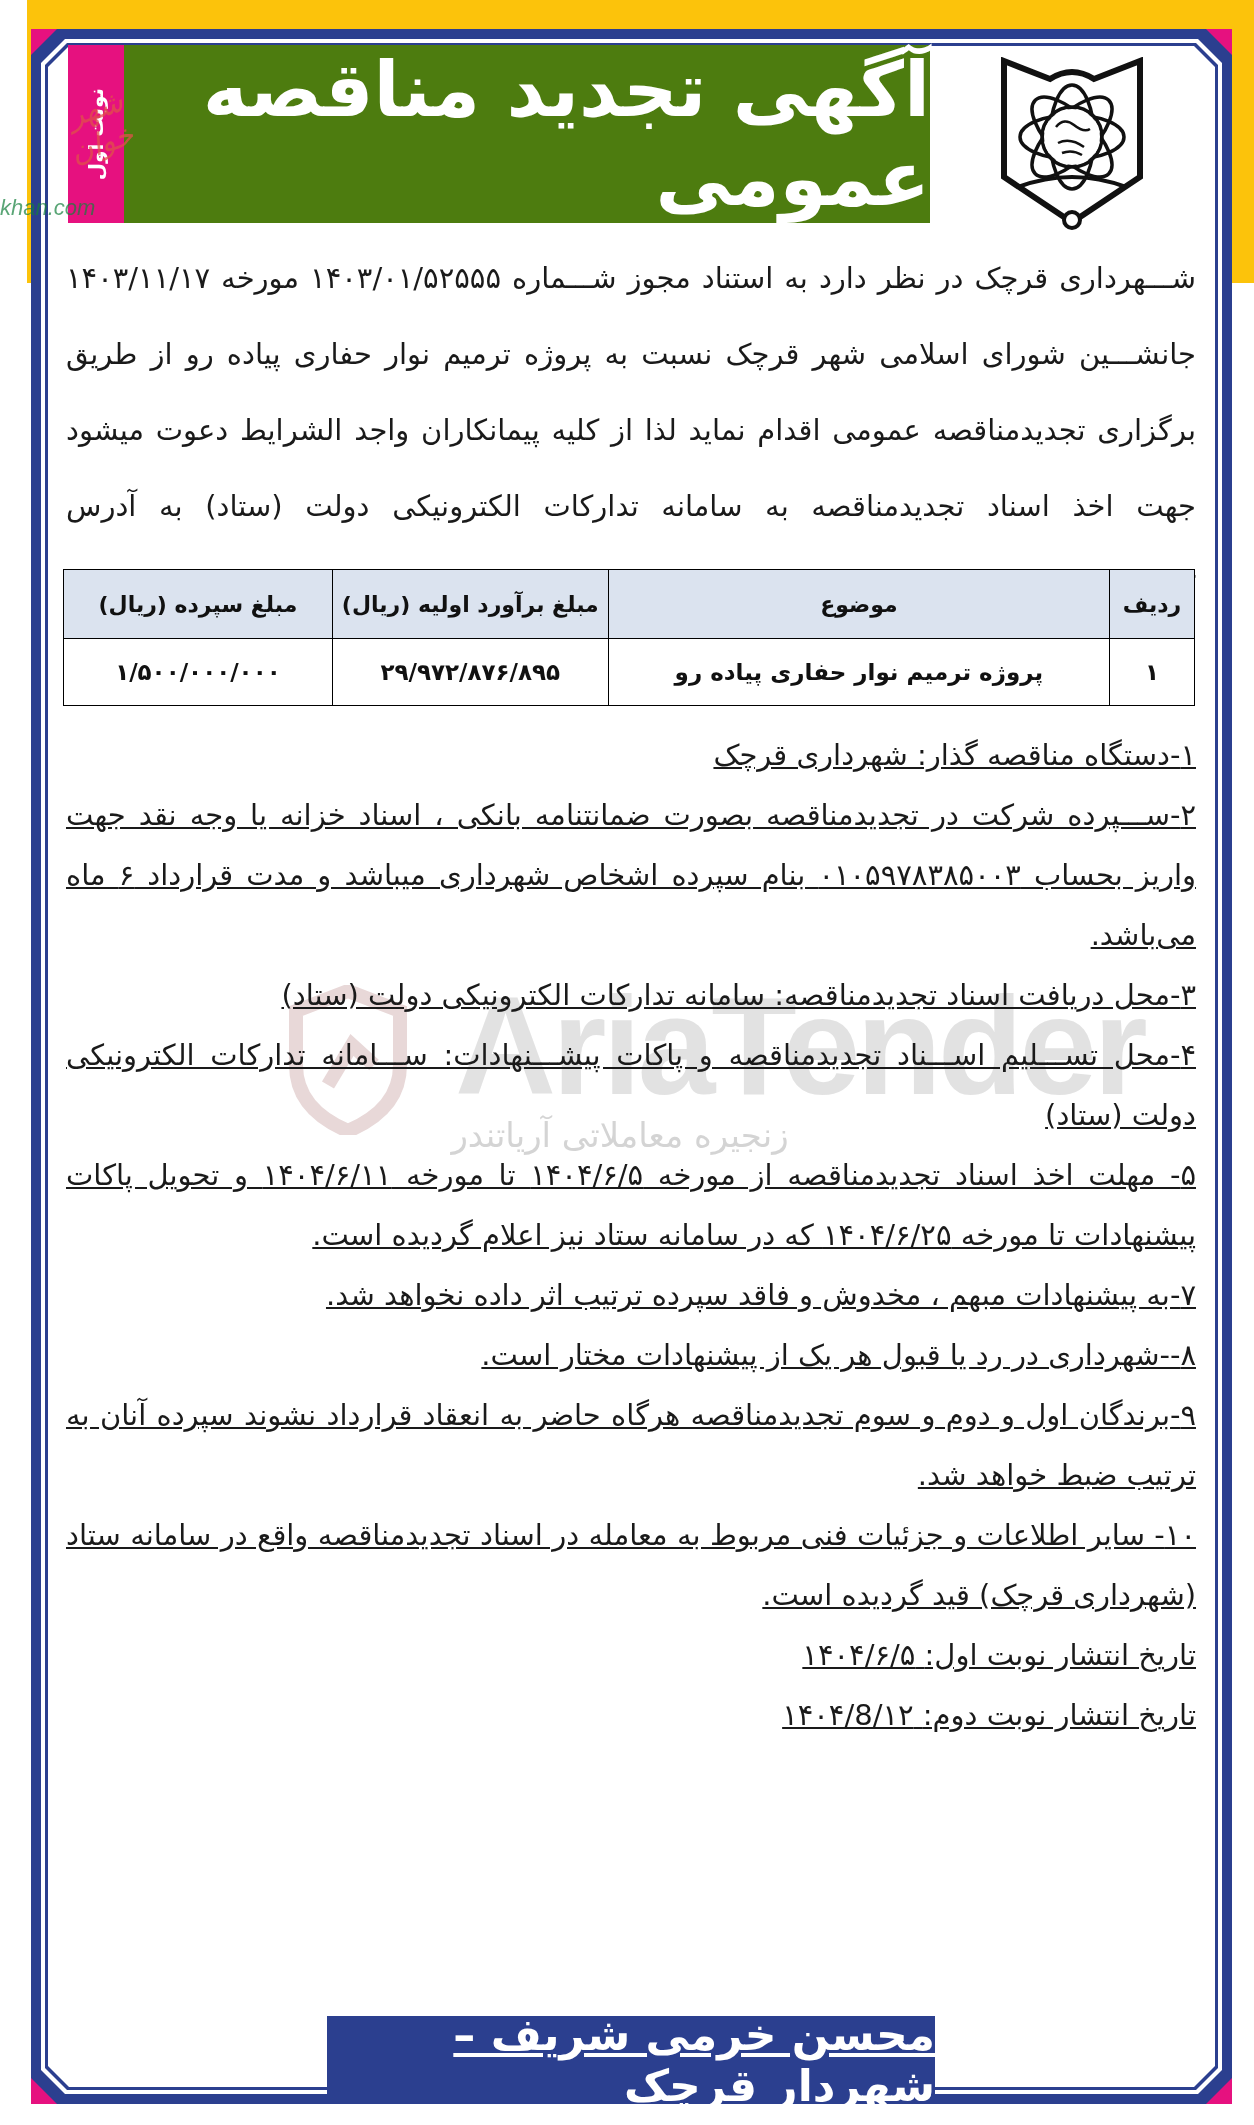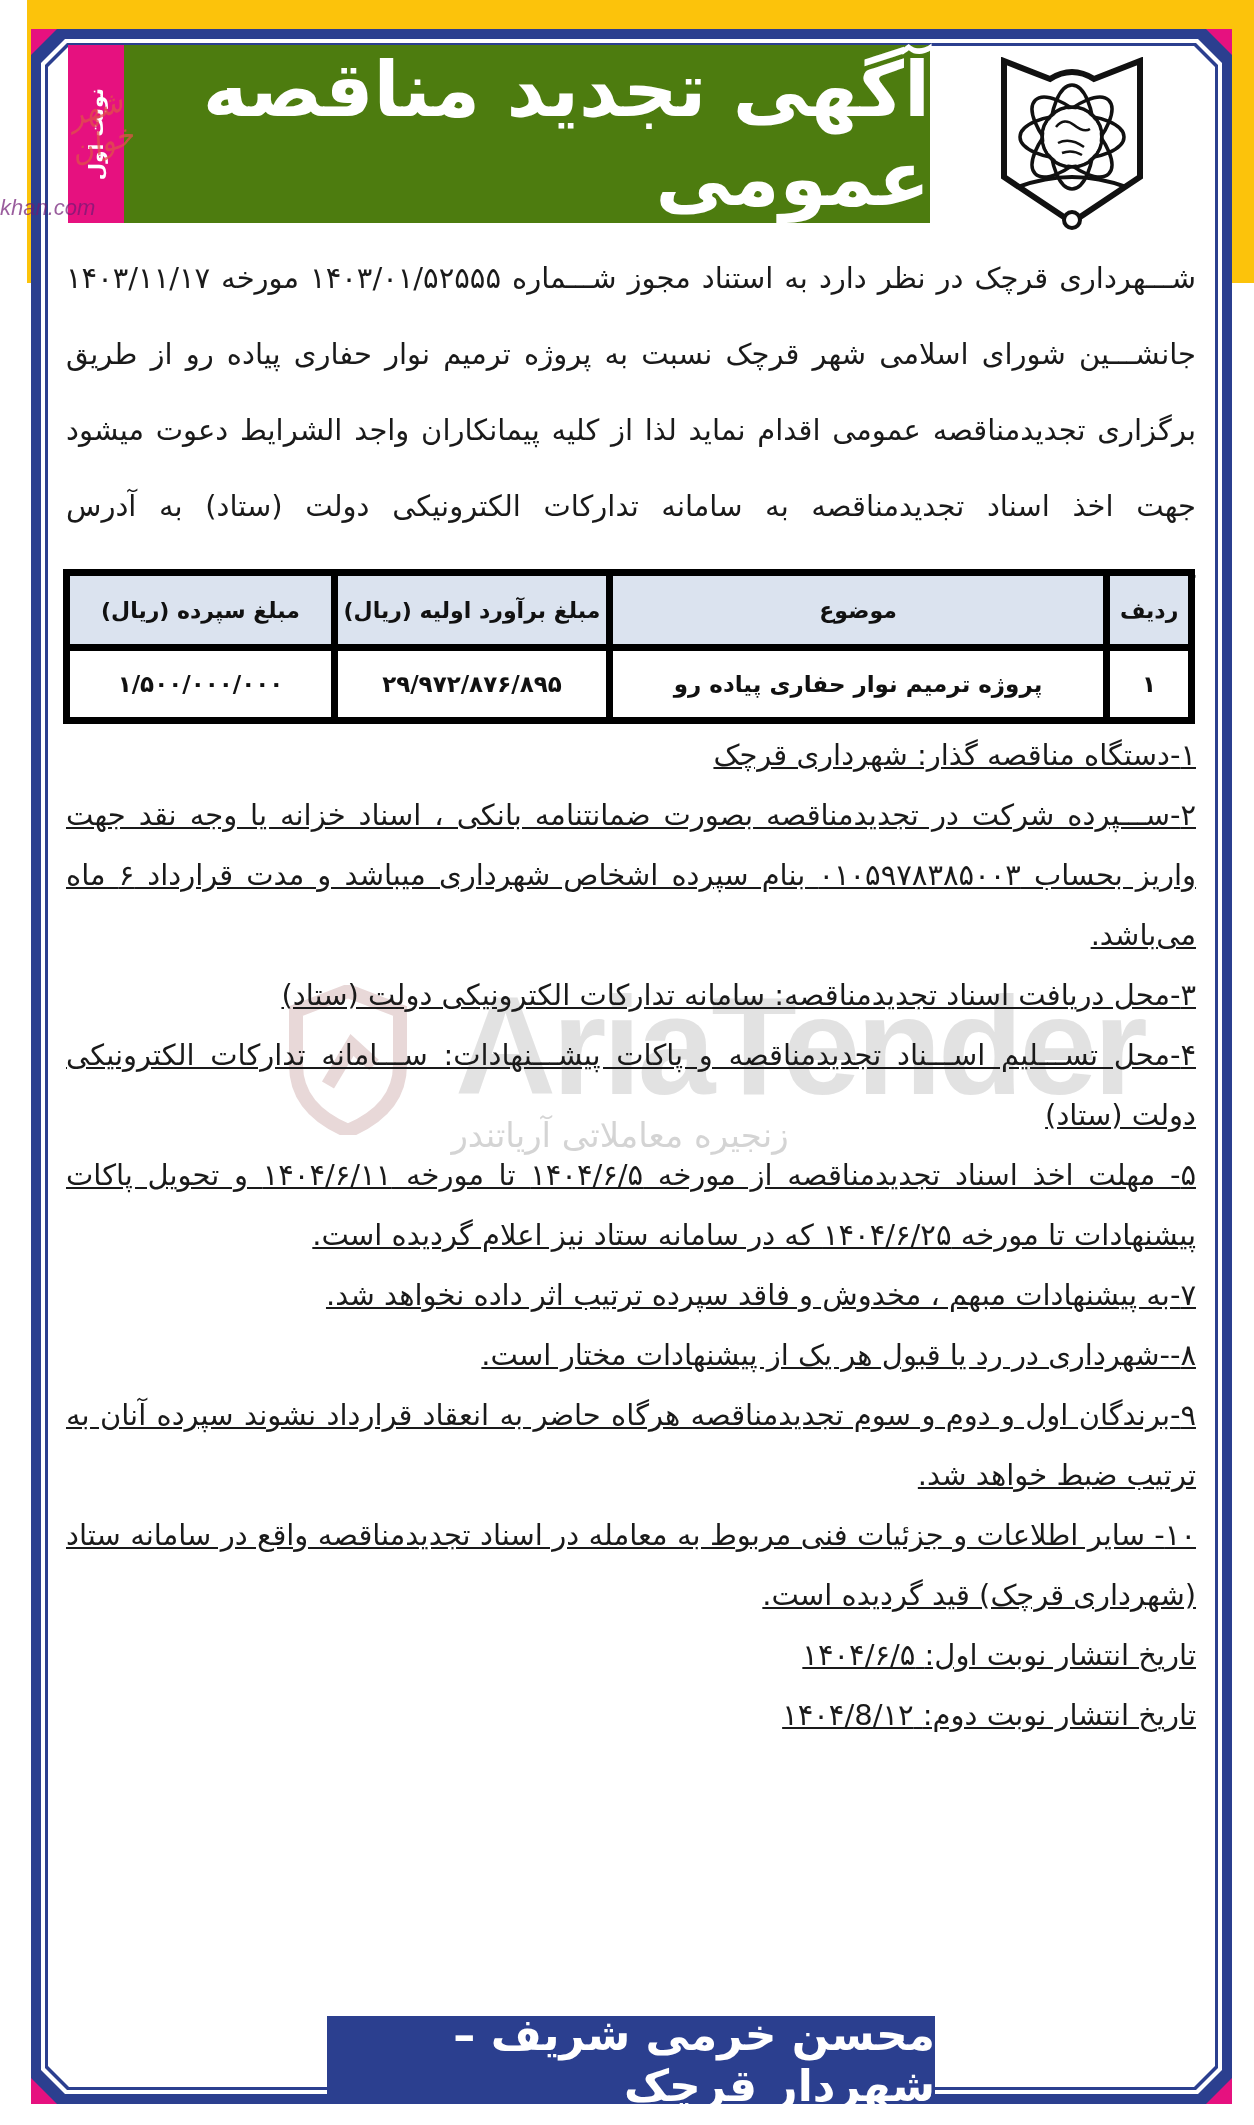--- a/index.html
+++ b/index.html
@@ -28,50 +28,50 @@
   .pink-tab span { writing-mode: vertical-rl; transform: rotate(180deg); color: #fff;
       font-family: "DejaVu Sans", sans-serif; font-weight: bold; font-size: 20px; }
   .title-box { left: 124px; top: 45px; width: 806px; height: 178px; background: #4d7c0f;
       display: flex; align-items: center; justify-content: center; }
   .title-box span { color: #fff; font-family: "DejaVu Sans", sans-serif; font-weight: bold;
       font-size: 76px; direction: rtl; letter-spacing: -1px; }
 
   .site-watermark { left: 0; top: 60px; width: 130px; height: 160px; pointer-events: none; }
   .site-watermark .fa { position: absolute; left: 10px; top: 40px; color: #e0524a; opacity: .75;
       font-size: 30px; font-style: italic; transform: rotate(-18deg); direction: rtl; }
-  .site-watermark .en { position: absolute; left: 0; top: 135px; color: #701a75; opacity: .7;
+  .site-watermark .en { position: absolute; left: 0; top: 135px; color: #15803d; opacity: .7;
       font-family: "Liberation Sans", sans-serif; font-style: italic; font-size: 22px; }
 
   .logo { left: 998px; top: 57px; width: 148px; height: 175px; }
 
   .body-text { left: 66px; top: 240px; width: 1130px; direction: rtl; text-align: justify;
       text-align-last: right; font-family: "DejaVu Sans", sans-serif; font-size: 29px;
       line-height: 76px; color: #1a1a1a; }
   .body-text .url { font-family: "Liberation Sans", sans-serif; direction: ltr; unicode-bidi: embed; font-size: 33px; }
 
   .tender-table { left: 63px; top: 569px; width: 1132px; border-collapse: collapse; direction: rtl;
       font-family: "DejaVu Sans", sans-serif; }
-  .tender-table th, .tender-table td { border: 7px solid #000000; text-align: center; color: #111; }
+  .tender-table th, .tender-table td { border: 1px solid #000000; text-align: center; color: #111; }
   .tender-table th { background: #dbe3ef; height: 66px; font-size: 22px; font-weight: bold; }
   .tender-table td { height: 64px; font-size: 23px; font-weight: bold; }
 
   .items { left: 66px; top: 725px; width: 1130px; direction: rtl; font-family: "DejaVu Sans", sans-serif;
       font-size: 29px; line-height: 60px; color: #1a1a1a; }
   .items p { margin: 0; text-align: justify; text-align-last: right; text-decoration: underline; }
 
   .aria-watermark { left: 270px; top: 975px; width: 720px; height: 190px; pointer-events: none; }
   .aria-watermark .shield { position: absolute; left: 18px; top: 10px; width: 120px; height: 150px; }
   .aria-watermark .brand { position: absolute; left: 145px; top: -10px; font-family: "Liberation Sans", sans-serif;
       font-weight: bold; font-size: 140px; color: #d9d9d9; opacity: .75; letter-spacing: -4px; margin-left: 40px; }
   .aria-watermark .sub { position: absolute; left: 0; top: 140px; width: 700px; text-align: center; direction: rtl;
       font-family: "DejaVu Sans", sans-serif; font-size: 34px; color: #d4d4d4; letter-spacing: 14px; }
 
   .signature { left: 327px; top: 2016px; width: 608px; height: 88px; background: #2b3f8f;
       display: flex; align-items: center; justify-content: center; }
-  .signature span { color: #fff; font-family: "DejaVu Sans", sans-serif; font-weight: bold; font-size: 44px; direction: rtl; }
+  .signature span { color: #fff; font-family: "DejaVu Sans", sans-serif; font-weight: bold; font-size: 44px; direction: rtl; text-decoration: underline; }
 </style>
 </head>
 <body>
 
 <div class="abs yellow-top"></div>
 <div class="abs yellow-left"></div>
 <div class="abs yellow-right"></div>
 <div class="abs frame-outer"></div>
 <div class="abs frame-gap"></div>
 <div class="abs frame-inner-line"></div>

